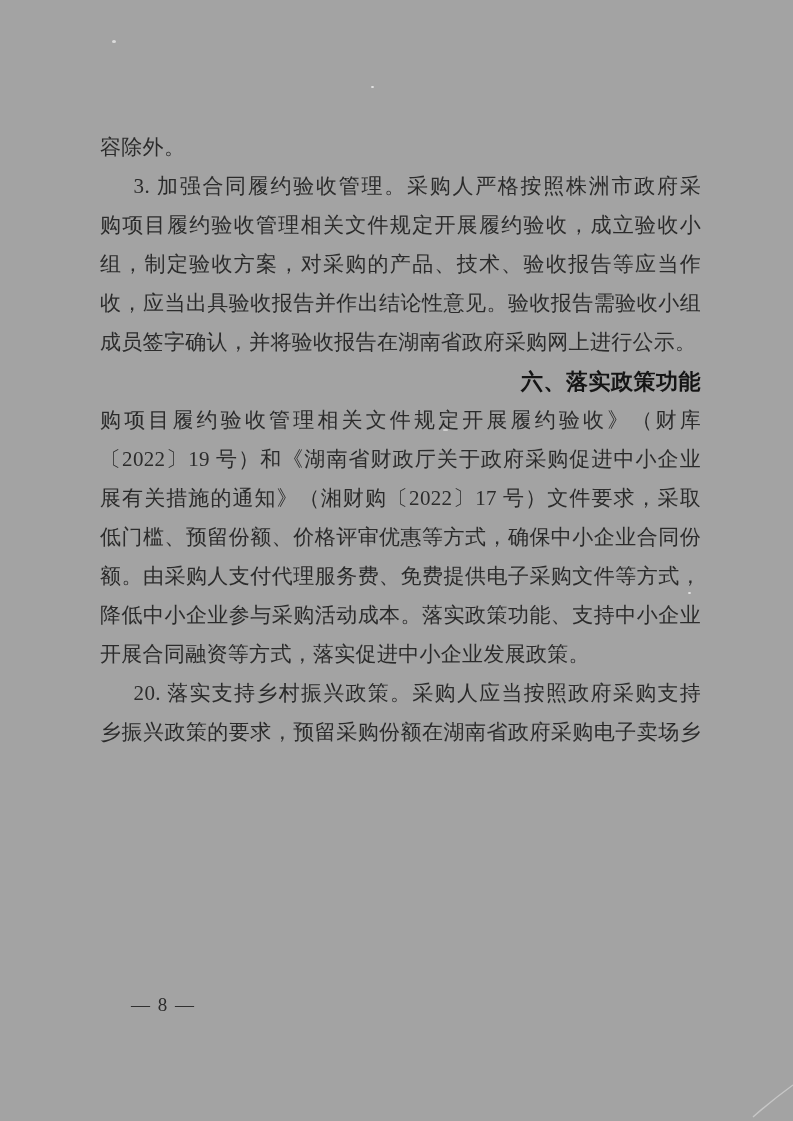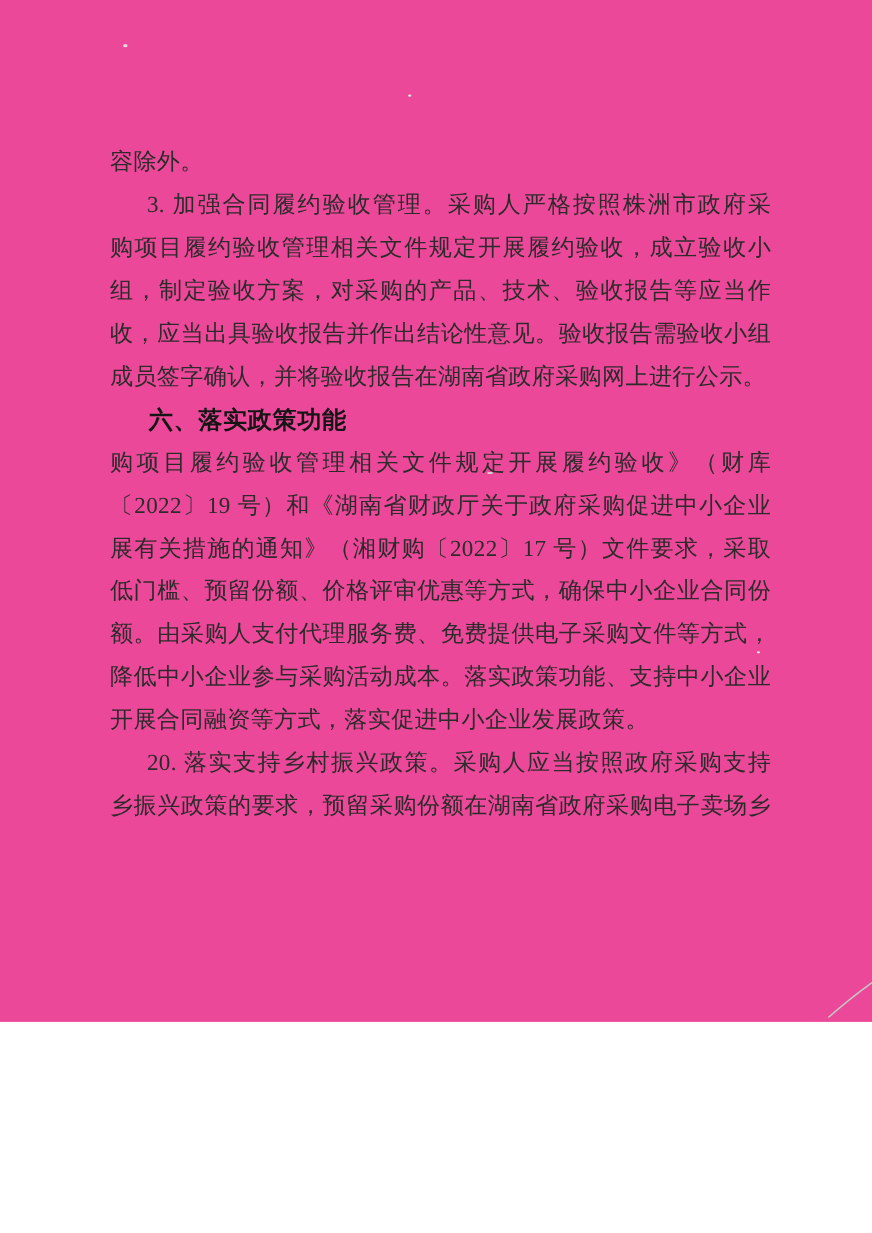--- a/index.html
+++ b/index.html
@@ -1,20 +1,20 @@
 <!DOCTYPE html>
 <html><head>
 <meta charset="utf-8">
 <style>
   html, body { margin: 0; padding: 0; background: #ffffff; }
   .page {
     position: relative;
     width: 793px;
-    height: 929px;
-    background: #ec4899;
+    height: 1121px;
+    background: #a3a3a3;
     overflow: hidden;
     font-family: "Liberation Serif", "DejaVu Serif", serif;
   }
   .content {
     position: absolute;
     left: 100px;
     top: 128px;
     width: 601px;
     color: #2b2b2b;
     font-size: 21px;
@@ -24,21 +24,21 @@
   .para { margin: 0; }
   .line {
     height: 39px;
     overflow: hidden;
     white-space: normal;
   }
   .line.j {
     text-align: justify;
     text-align-last: justify;
   }
-  .line.i { text-indent: 1.6em; }
+  .line.i { text-indent: 1.6em; text-align: right; }
   .para.heading .line {
     font-family: "Liberation Sans", "DejaVu Sans", sans-serif;
     font-weight: bold;
     color: #151515;
     font-size: 22px;
     letter-spacing: 0.5px;
   }
   .pageno {
     position: absolute;
     left: 131px;

